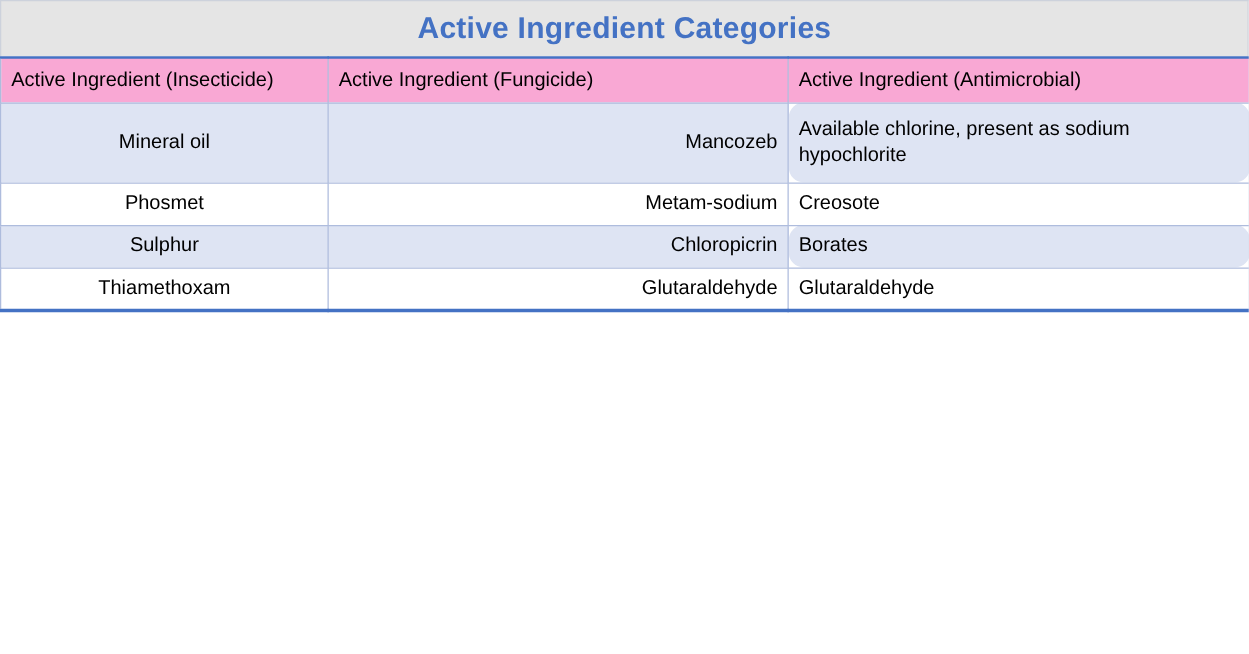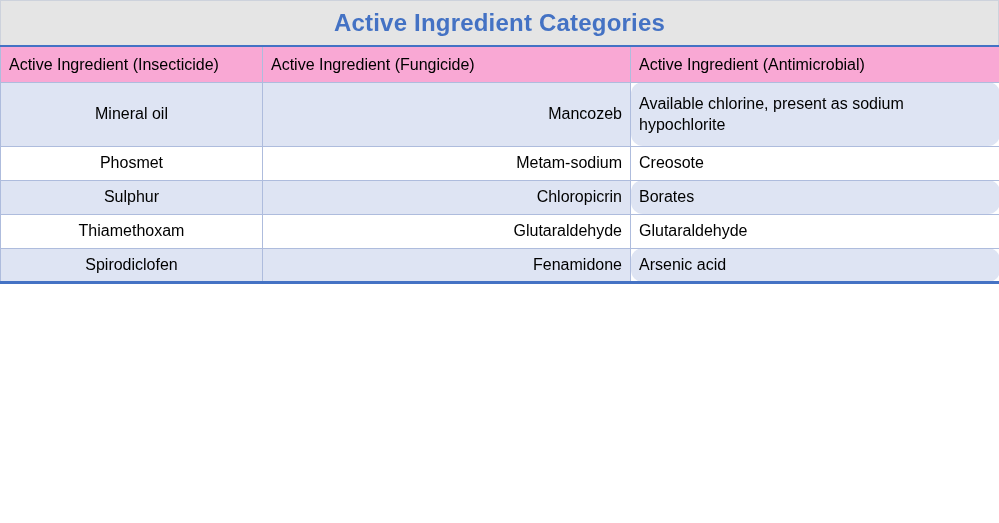--- a/index.html
+++ b/index.html
@@ -95,21 +95,16 @@
       <tr>
         <td>Sulphur</td>
         <td>Chloropicrin</td>
         <td>Borates</td>
       </tr>
       <tr>
         <td>Thiamethoxam</td>
         <td>Glutaraldehyde</td>
         <td>Glutaraldehyde</td>
       </tr>
-      <tr>
-        <td>Spirodiclofen</td>
-        <td>Fenamidone</td>
-        <td>Arsenic acid</td>
-      </tr>
     </tbody>
   </table>
 
 </div>
 
 </body></html>

